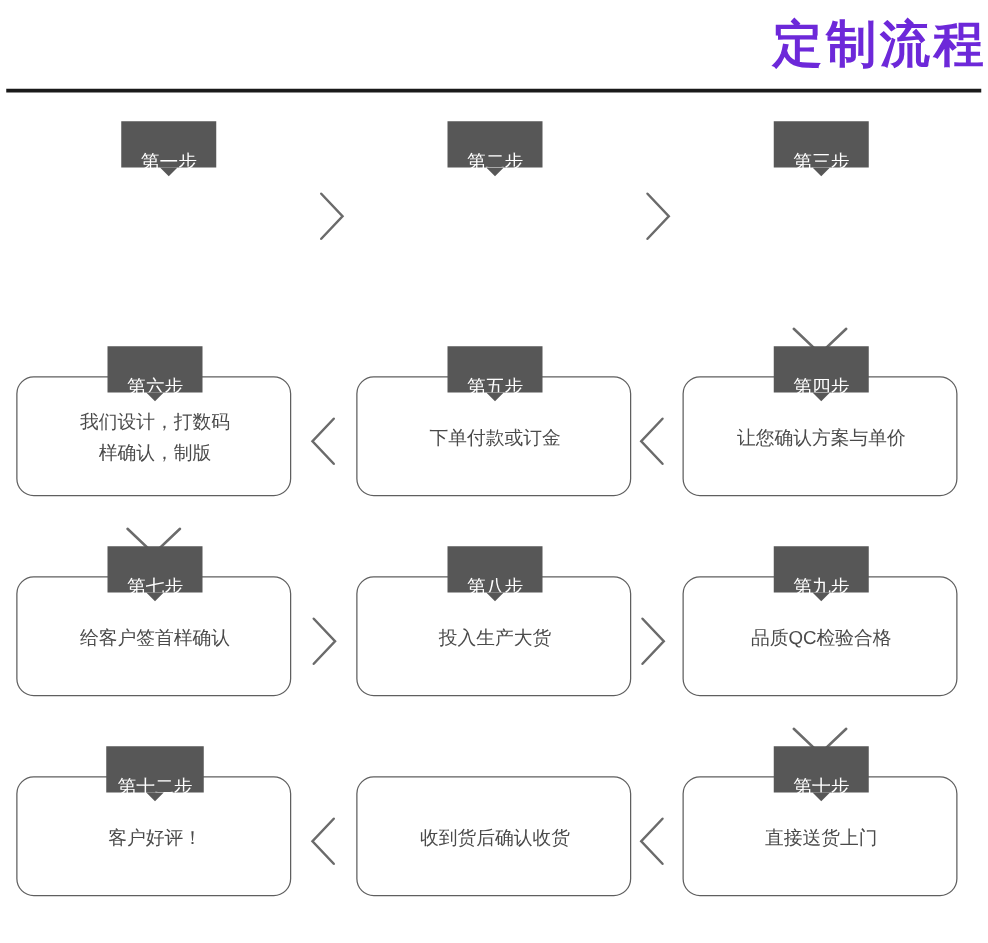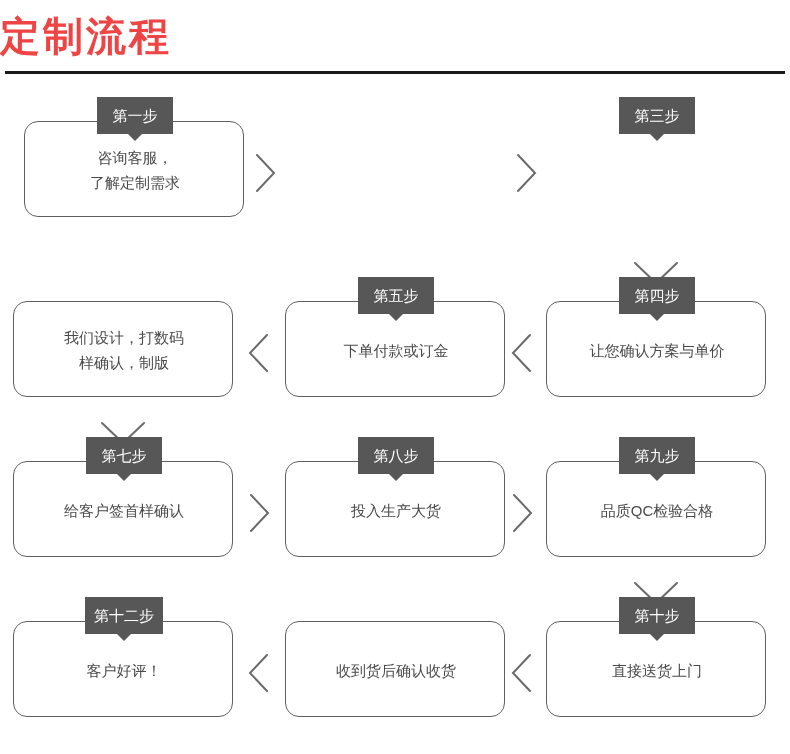--- a/index.html
+++ b/index.html
@@ -21,24 +21,24 @@
     left: 0;
     top: 0;
     width: 790px;
     height: 78px;
   }
   .page-title {
     position: absolute;
     left: 0;
     top: 8px;
     width: 790px;
-    text-align: left;
+    text-align: right;
     font-size: 40px;
     font-weight: bold;
-    color: #ef4444;
+    color: #6d28d9;
     letter-spacing: 3px;
     line-height: 56px;
   }
   .title-rule {
     position: absolute;
     left: 5px;
     top: 71px;
     width: 780px;
     height: 3px;
     background: #1a1a1a;
@@ -93,21 +93,21 @@
     top: 0;
     left: 50%;
     transform: translateX(-50%);
     min-width: 76px;
     height: 37px;
     background: #575757;
     color: #ffffff;
     font-size: 15px;
     line-height: 37px;
     text-align: center;
-    padding: 0 9px;
+    padding: 14px 9px;
     box-sizing: border-box;
     white-space: nowrap;
     z-index: 5;
   }
   .step-badge::after {
     content: "";
     position: absolute;
     left: 50%;
     bottom: -7px;
     transform: translateX(-50%);
@@ -136,36 +136,31 @@
 <body>
 
 <div class="header">
   <div class="page-title">定制流程</div>
   <div class="title-rule"></div>
 </div>
 
 <div class="flow">
 
   <div class="cell" style="left:24px; top:19px;">
-    <div class="step-box">
-      <div class="step-text">
-        <span class="ln">咨询客服，</span>
-        <span class="ln">了解定制需求</span>
-      </div>
-    </div>
     <div class="step-badge">第一步</div>
   </div>
 
   <div class="chev" style="left:246px; top:72px;">
     <svg width="38" height="46" viewBox="0 0 38 46" fill="none">
       <path d="M11 5 L28 23 L11 41" stroke="#6b6b6b" stroke-width="2" fill="none" stroke-linecap="round" stroke-linejoin="miter"></path>
     </svg>
   </div>
 
   <div class="cell" style="left:285px; top:19px;">
+    <div class="step-badge">第二步</div>
   </div>
 
   <div class="chev" style="left:507px; top:72px;">
     <svg width="38" height="46" viewBox="0 0 38 46" fill="none">
       <path d="M11 5 L28 23 L11 41" stroke="#6b6b6b" stroke-width="2" fill="none" stroke-linecap="round" stroke-linejoin="miter"></path>
     </svg>
   </div>
 
   <div class="cell" style="left:546px; top:19px;">
     <div class="step-badge">第三步</div>
@@ -177,20 +172,21 @@
     </svg>
   </div>
 
   <div class="cell" style="left:13px; top:199px;">
     <div class="step-box">
       <div class="step-text">
         <span class="ln">我们设计，打数码</span>
         <span class="ln">样确认，制版</span>
       </div>
     </div>
+    <div class="step-badge">第六步</div>
   </div>
 
   <div class="chev" style="left:240px; top:252px;">
     <svg width="38" height="46" viewBox="0 0 38 46" fill="none">
       <path d="M27 5 L10 23 L27 41" stroke="#6b6b6b" stroke-width="2" fill="none" stroke-linecap="round" stroke-linejoin="miter"></path>
     </svg>
   </div>
 
   <div class="cell" style="left:285px; top:199px;">
     <div class="step-box">

